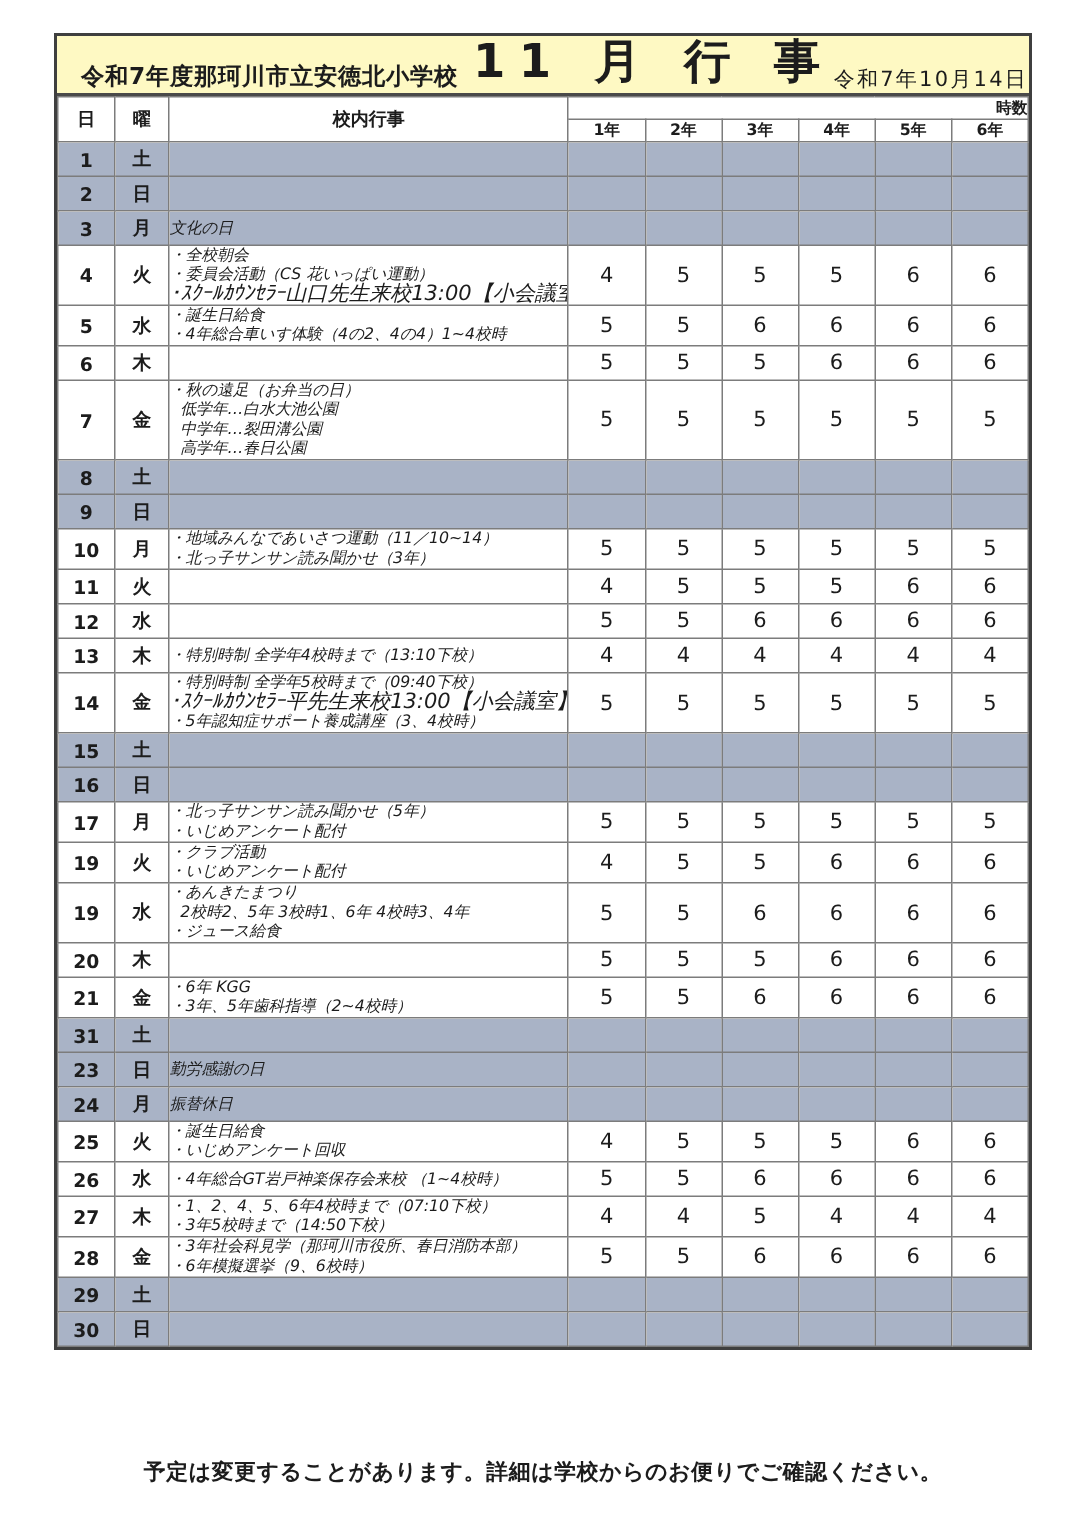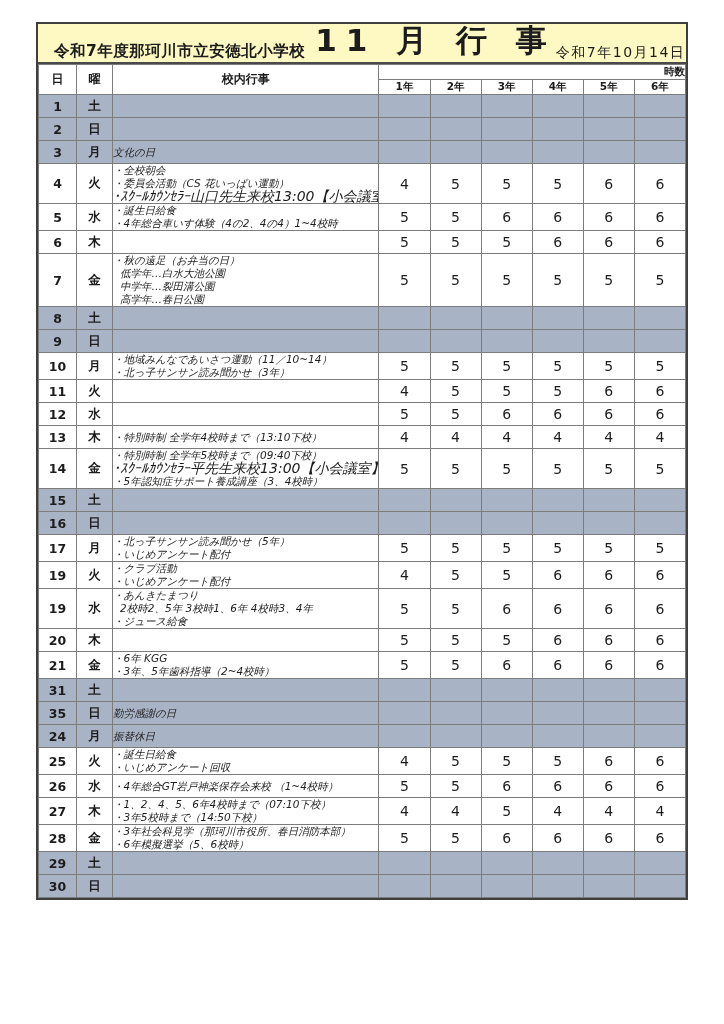--- a/index.html
+++ b/index.html
@@ -397,21 +397,21 @@
             <td class="c-wd">土</td>
             <td class="c-ev"></td>
             <td class="c-hr"></td>
             <td class="c-hr"></td>
             <td class="c-hr"></td>
             <td class="c-hr"></td>
             <td class="c-hr"></td>
             <td class="c-hr"></td>
           </tr>
           <tr class="shaded">
-            <td class="c-day">35</td>
+            <td class="c-day">23</td>
             <td class="c-wd">日</td>
             <td class="c-ev">
               <div class="line">勤労感謝の日</div>
             </td>
             <td class="c-hr"></td>
             <td class="c-hr"></td>
             <td class="c-hr"></td>
             <td class="c-hr"></td>
             <td class="c-hr"></td>
             <td class="c-hr"></td>
@@ -468,21 +468,21 @@
             <td class="c-hr">5</td>
             <td class="c-hr">4</td>
             <td class="c-hr">4</td>
             <td class="c-hr">4</td>
           </tr>
           <tr>
             <td class="c-day">28</td>
             <td class="c-wd">金</td>
             <td class="c-ev">
               <div class="line">・3年社会科見学（那珂川市役所、春日消防本部）</div>
-              <div class="line">・6年模擬選挙（5、6校時）</div>
+              <div class="line">・6年模擬選挙（9、6校時）</div>
             </td>
             <td class="c-hr">5</td>
             <td class="c-hr">5</td>
             <td class="c-hr">6</td>
             <td class="c-hr">6</td>
             <td class="c-hr">6</td>
             <td class="c-hr">6</td>
           </tr>
           <tr class="shaded">
             <td class="c-day">29</td>
@@ -503,13 +503,14 @@
             <td class="c-hr"></td>
             <td class="c-hr"></td>
             <td class="c-hr"></td>
             <td class="c-hr"></td>
             <td class="c-hr"></td>
           </tr>
         </tbody>
     </table>
   </div>
 
+  <div class="footer-note">予定は変更することがあります。詳細は学校からのお便りでご確認ください。</div>
 </div>
 
 </body></html>

